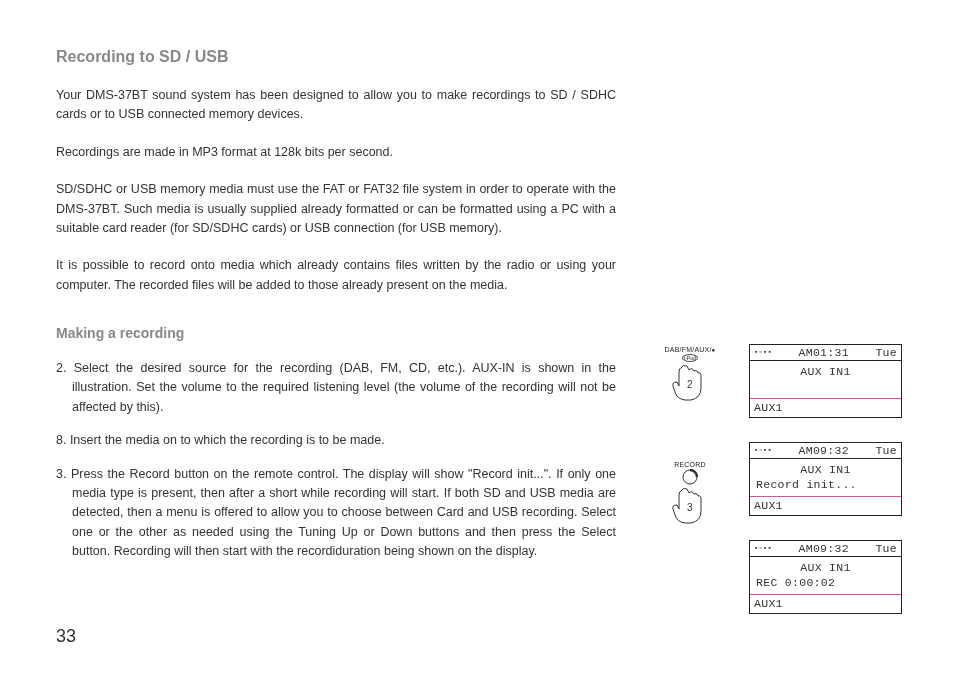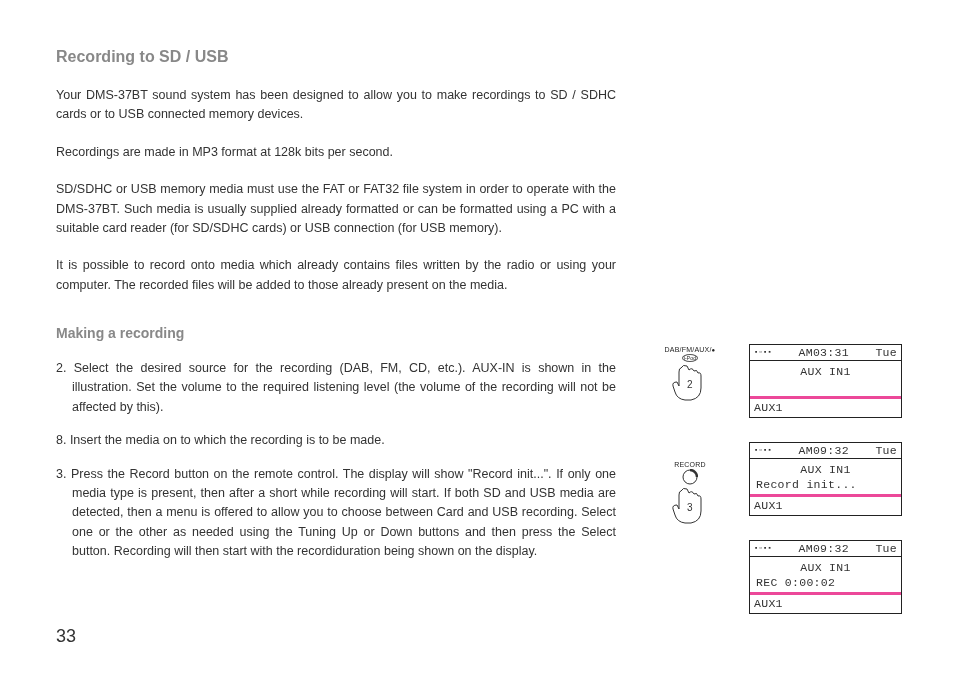--- a/index.html
+++ b/index.html
@@ -88,21 +88,21 @@
     align-items: center;
     justify-content: space-between;
     padding: 0 4px;
     border-bottom: 1px solid #222;
   }
   .sig { font-size: 7px; }
   .lcd-main {
     height: 38px;
     padding: 5px 4px 0 4px;
     text-align: center;
-    border-bottom: 3px solid #ec4899;
+    border-bottom: 1px solid #ec4899;
   }
   .lcd-line1 { margin-bottom: 3px; }
   .lcd-line2 { text-align: left; padding-left: 2px; }
   .lcd-foot {
     padding: 3px 4px;
     text-align: left;
   }
 </style>
 </head>
 <body>
@@ -143,21 +143,21 @@
       <path d="M14 4 Q16 0 20 2 L22 6 Q25 3 27 7 Q30 5 31 9 Q34 8 34 12 L34 24 Q34 34 24 36 L18 36 Q10 35 8 28 L6 22 Q5 18 10 18 L12 22 L12 8 Q12 4 14 4 Z" fill="none" stroke="#333" stroke-width="1"></path>
       <text x="20" y="24" font-size="10" font-family="Arial" fill="#333">3</text>
     </svg>
   </div>
 </div>
 
 <div class="lcd-col">
   <div class="lcd">
     <div class="lcd-top">
       <span class="sig">▪▫▪▪</span>
-      <span>AM03:31</span>
+      <span>AM01:31</span>
       <span>Tue</span>
     </div>
     <div class="lcd-main">
       <div class="lcd-line1">AUX IN1</div>
       <div class="lcd-line2"></div>
     </div>
     <div class="lcd-foot">AUX1</div>
   </div>
 
   <div class="lcd">

